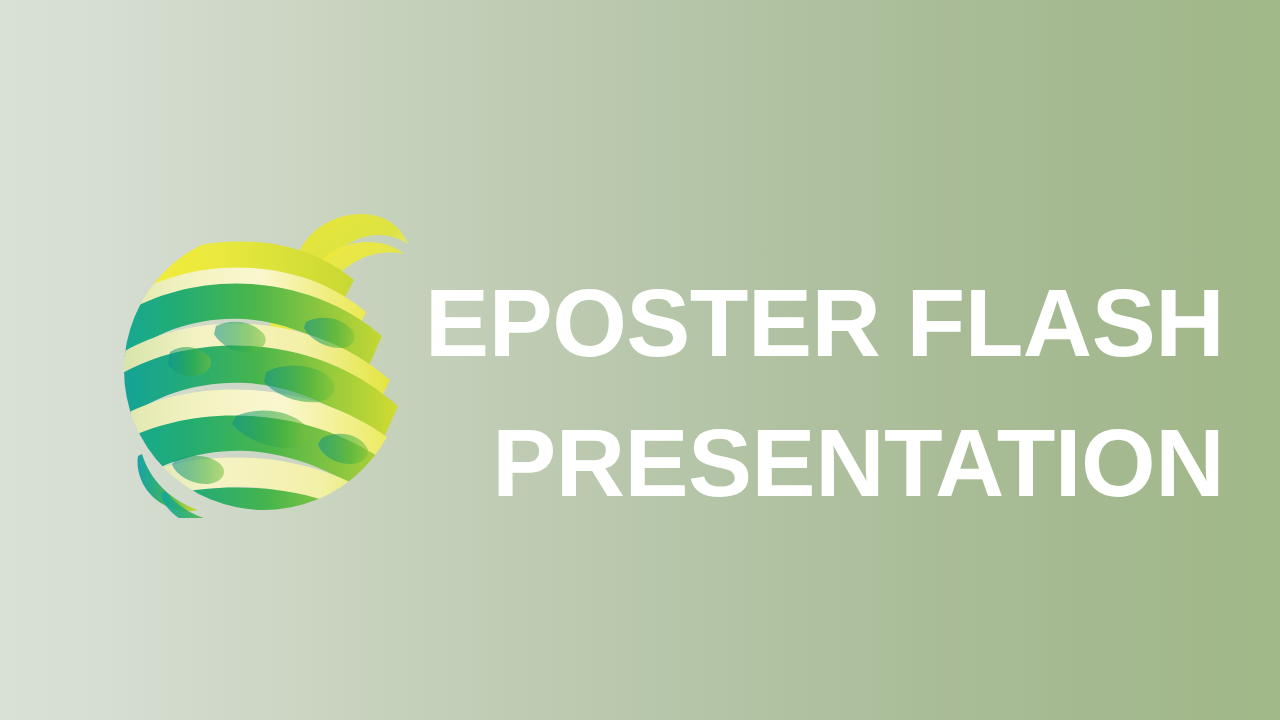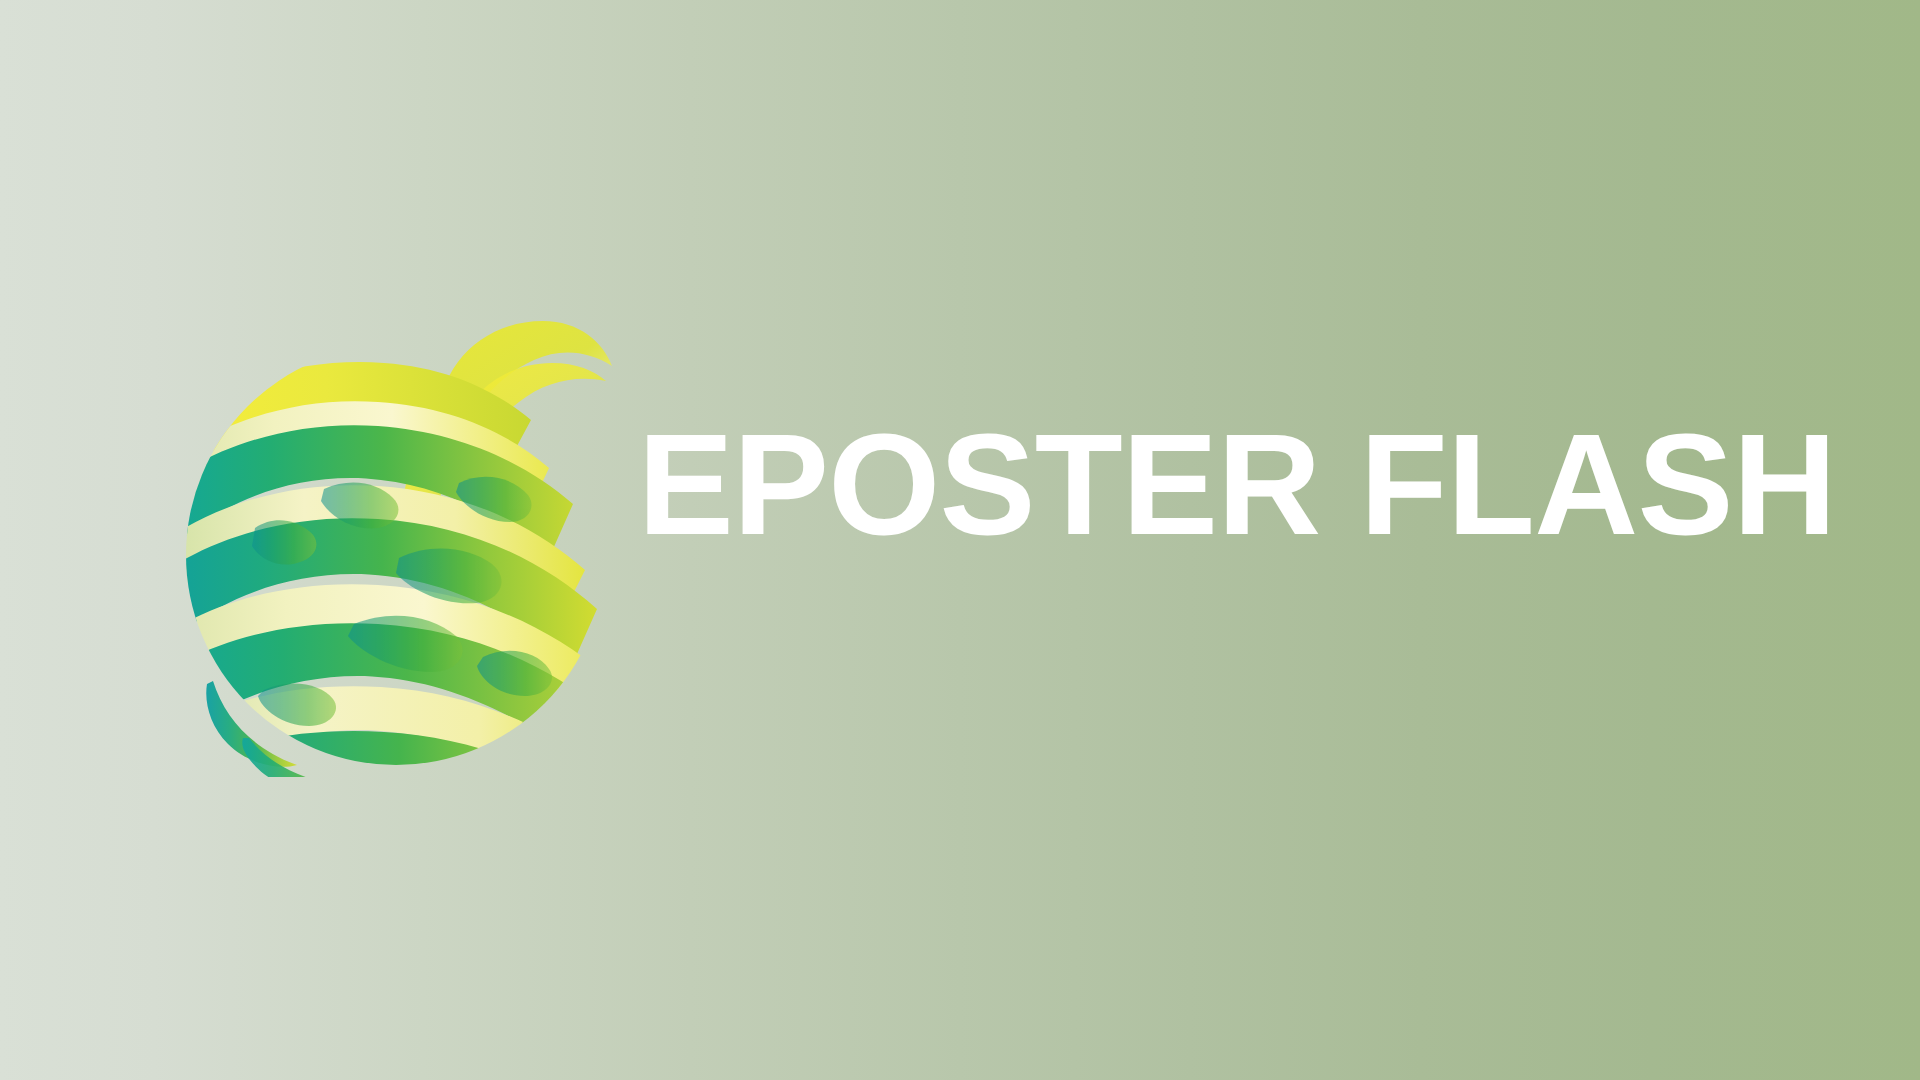--- a/index.html
+++ b/index.html
@@ -189,15 +189,16 @@
         <path d="M26,252 C34,278 54,298 82,308 C68,312 48,306 36,294
                  C24,282 20,266 22,254 Z" fill="url(#gB)" opacity="0.95"></path>
         <path d="M50,290 C64,308 88,320 118,322 C102,330 76,326 60,314
                  C48,304 44,296 46,290 Z" fill="url(#gA)" opacity="0.9"></path>
       </g>
     </svg>
   </div>
 
   <div id="title-block">
     <div class="title-line">EPOSTER FLASH</div>
+    <div class="title-line">PRESENTATION</div>
   </div>
 
 </div>
 
 </body></html>

